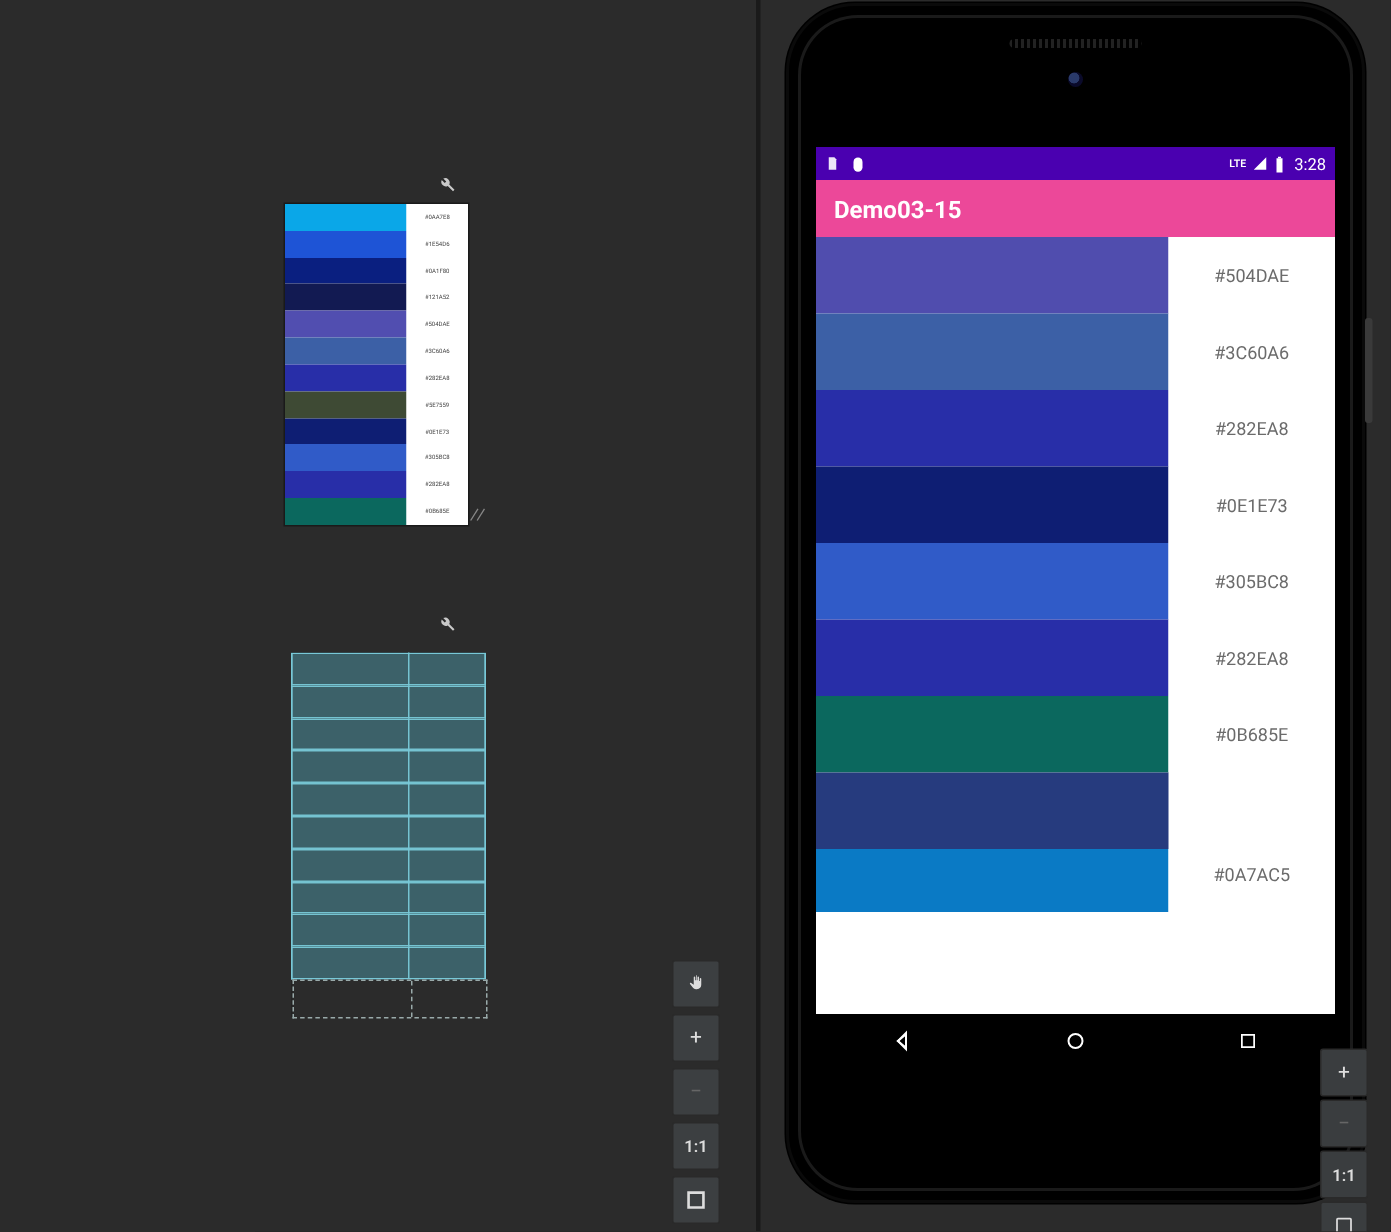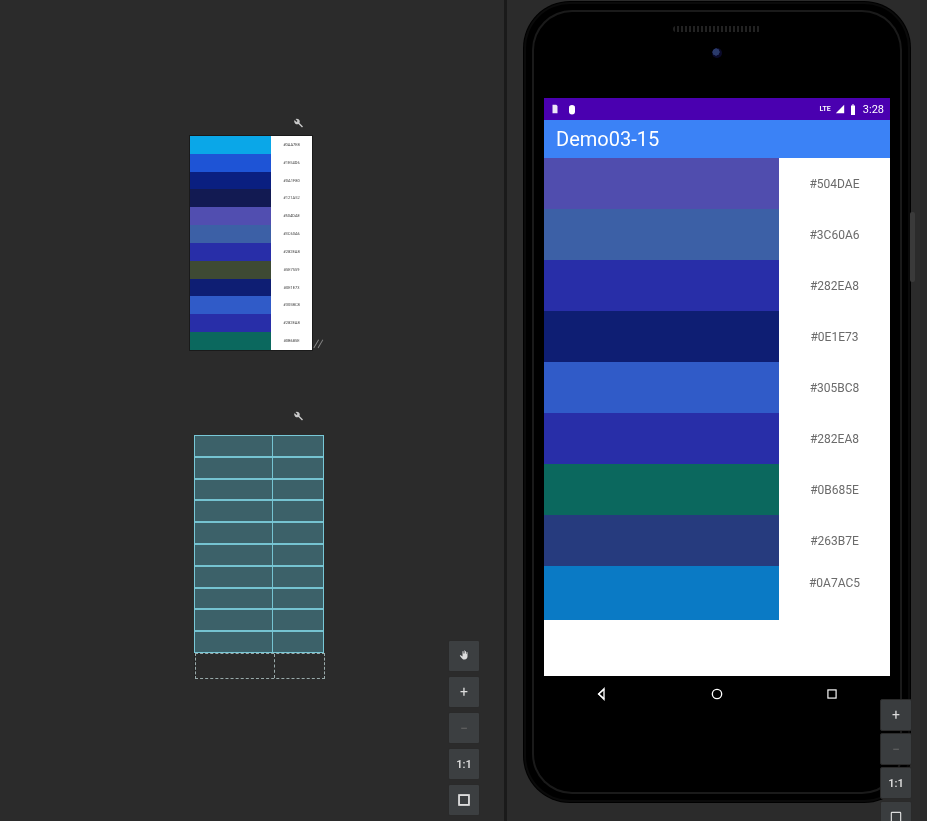--- a/index.html
+++ b/index.html
@@ -212,27 +212,27 @@
     font-size: 11px;
     padding: 0 6px;
     justify-content: space-between;
   }
   .sb-left { display:flex; gap:6px; align-items:center; }
   .sb-right { display:flex; gap:4px; align-items:center; font-size: 11px; }
   .sb-ico { width:10px; height:10px; display:inline-block; }
 
   .appbar {
     height: 38px;
-    background: #3b82f6;
+    background: #ec4899;
     color: #fff;
     display: flex;
     align-items: center;
     padding: 0 12px;
-    font-size: 20px;
-    font-weight: 400;
+    font-size: 16px;
+    font-weight: 700;
   }
 
   .list {
     position: absolute;
     top: 60px; left: 0; right: 0; bottom: 36px;
     background: #fff;
     overflow: hidden;
   }
   .row {
     display: flex;
@@ -245,21 +245,21 @@
   .row .lbl {
     flex: 1;
     display: flex;
     align-items: center;
     justify-content: center;
     color: #6b6b6b;
     font-size: 12px;
     background: #fff;
   }
   .row.last .lbl { align-items: flex-start; padding-top: 10px; }
-  .row.last { height: 54px; }
+  .row.last { height: 42px; }
 
   .navbar {
     position: absolute;
     left: 0; right: 0; bottom: 0;
     height: 36px;
     background: #000;
     display: flex;
     align-items: center;
     justify-content: space-around;
     color: #fff;
@@ -440,21 +440,20 @@
             <div class="row">
               <div class="swatch" style="background: rgb(40, 46, 168);"></div>
               <div class="lbl">#282EA8</div>
             </div>
             <div class="row">
               <div class="swatch" style="background: rgb(11, 104, 94);"></div>
               <div class="lbl">#0B685E</div>
             </div>
             <div class="row">
               <div class="swatch" style="background: rgb(38, 59, 126);"></div>
-              <div class="lbl">#263B7E</div>
             </div>
             <div class="row last">
               <div class="swatch" style="background: rgb(10, 122, 197);"></div>
               <div class="lbl">#0A7AC5</div>
             </div>
           </div>
 
         <div class="navbar">
           <span class="nav-ico">
             <svg width="16" height="16" viewBox="0 0 24 24" fill="none" stroke="#fff" stroke-width="2">

